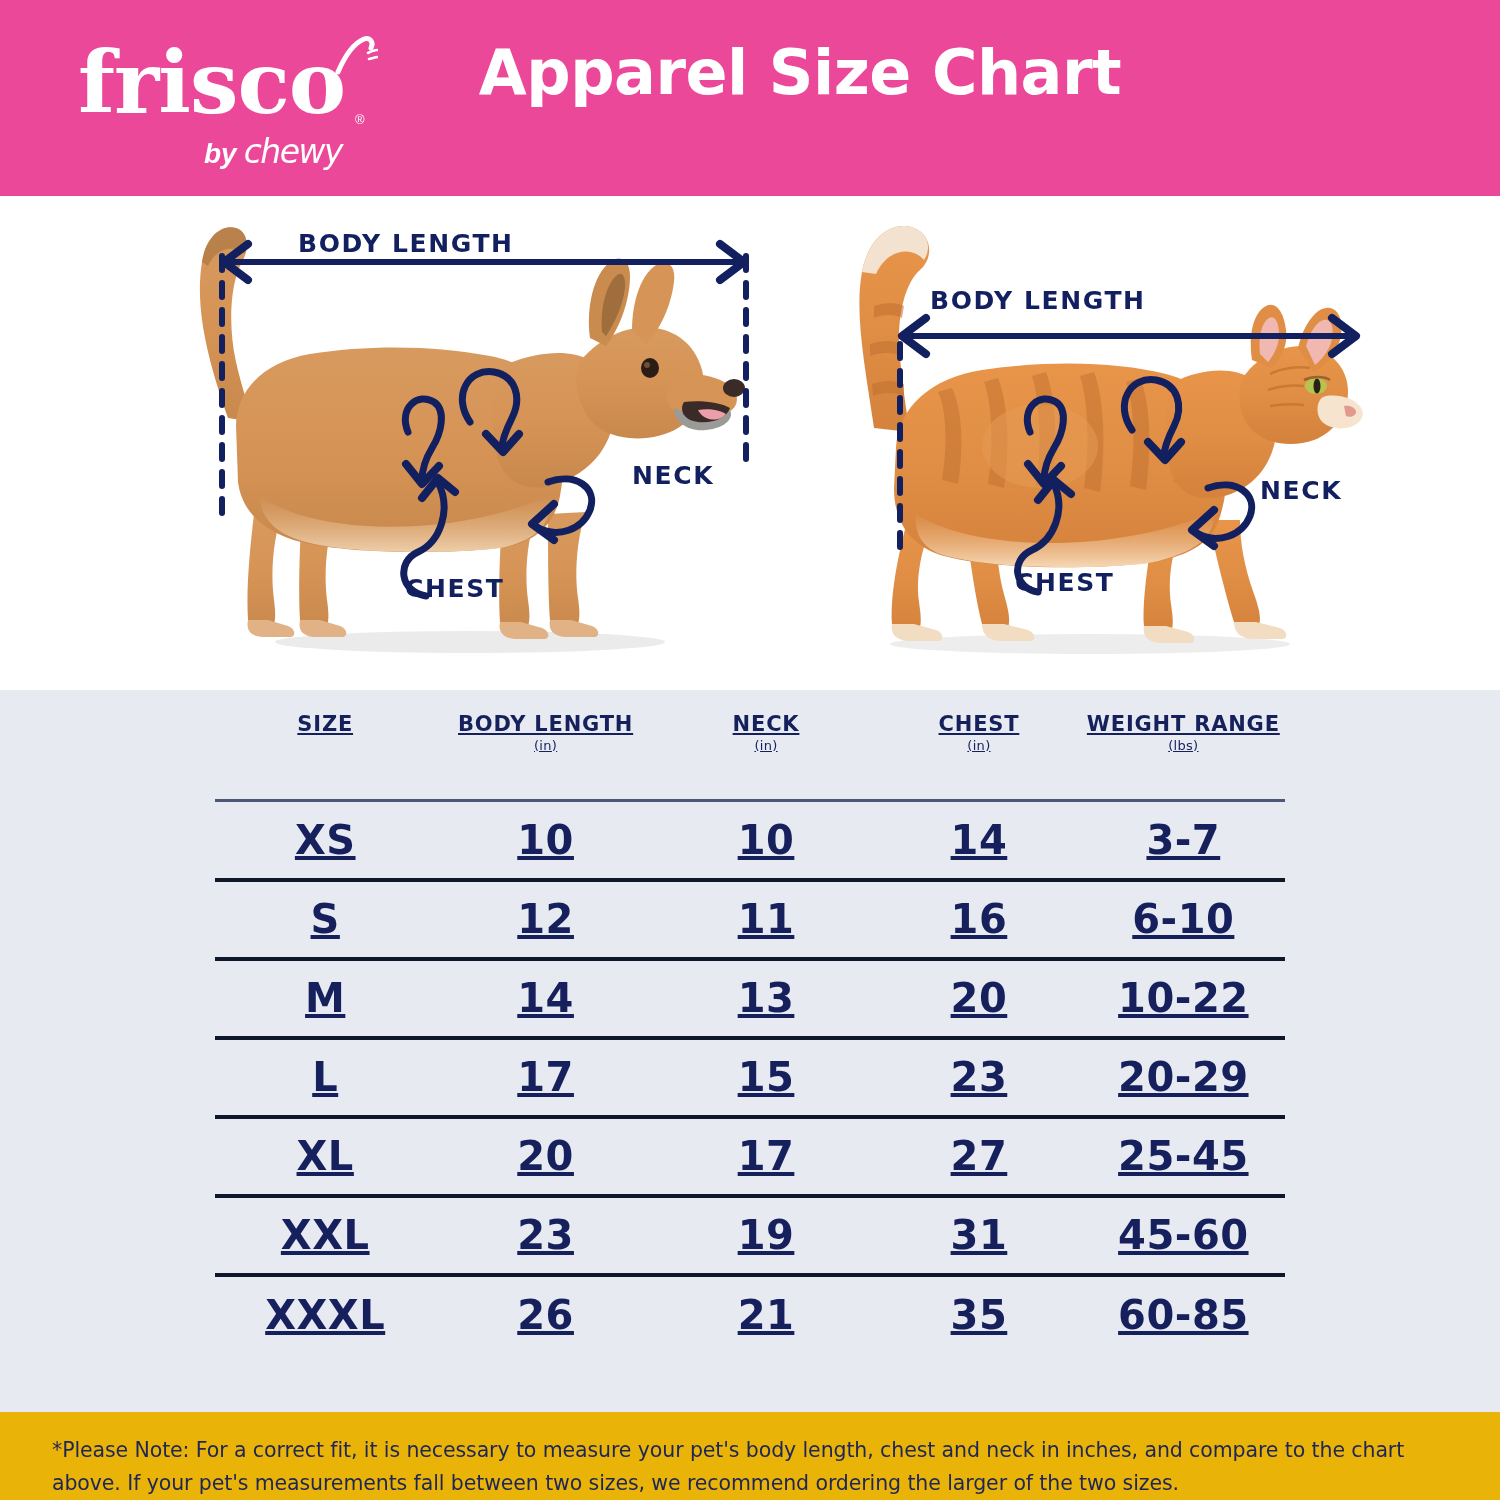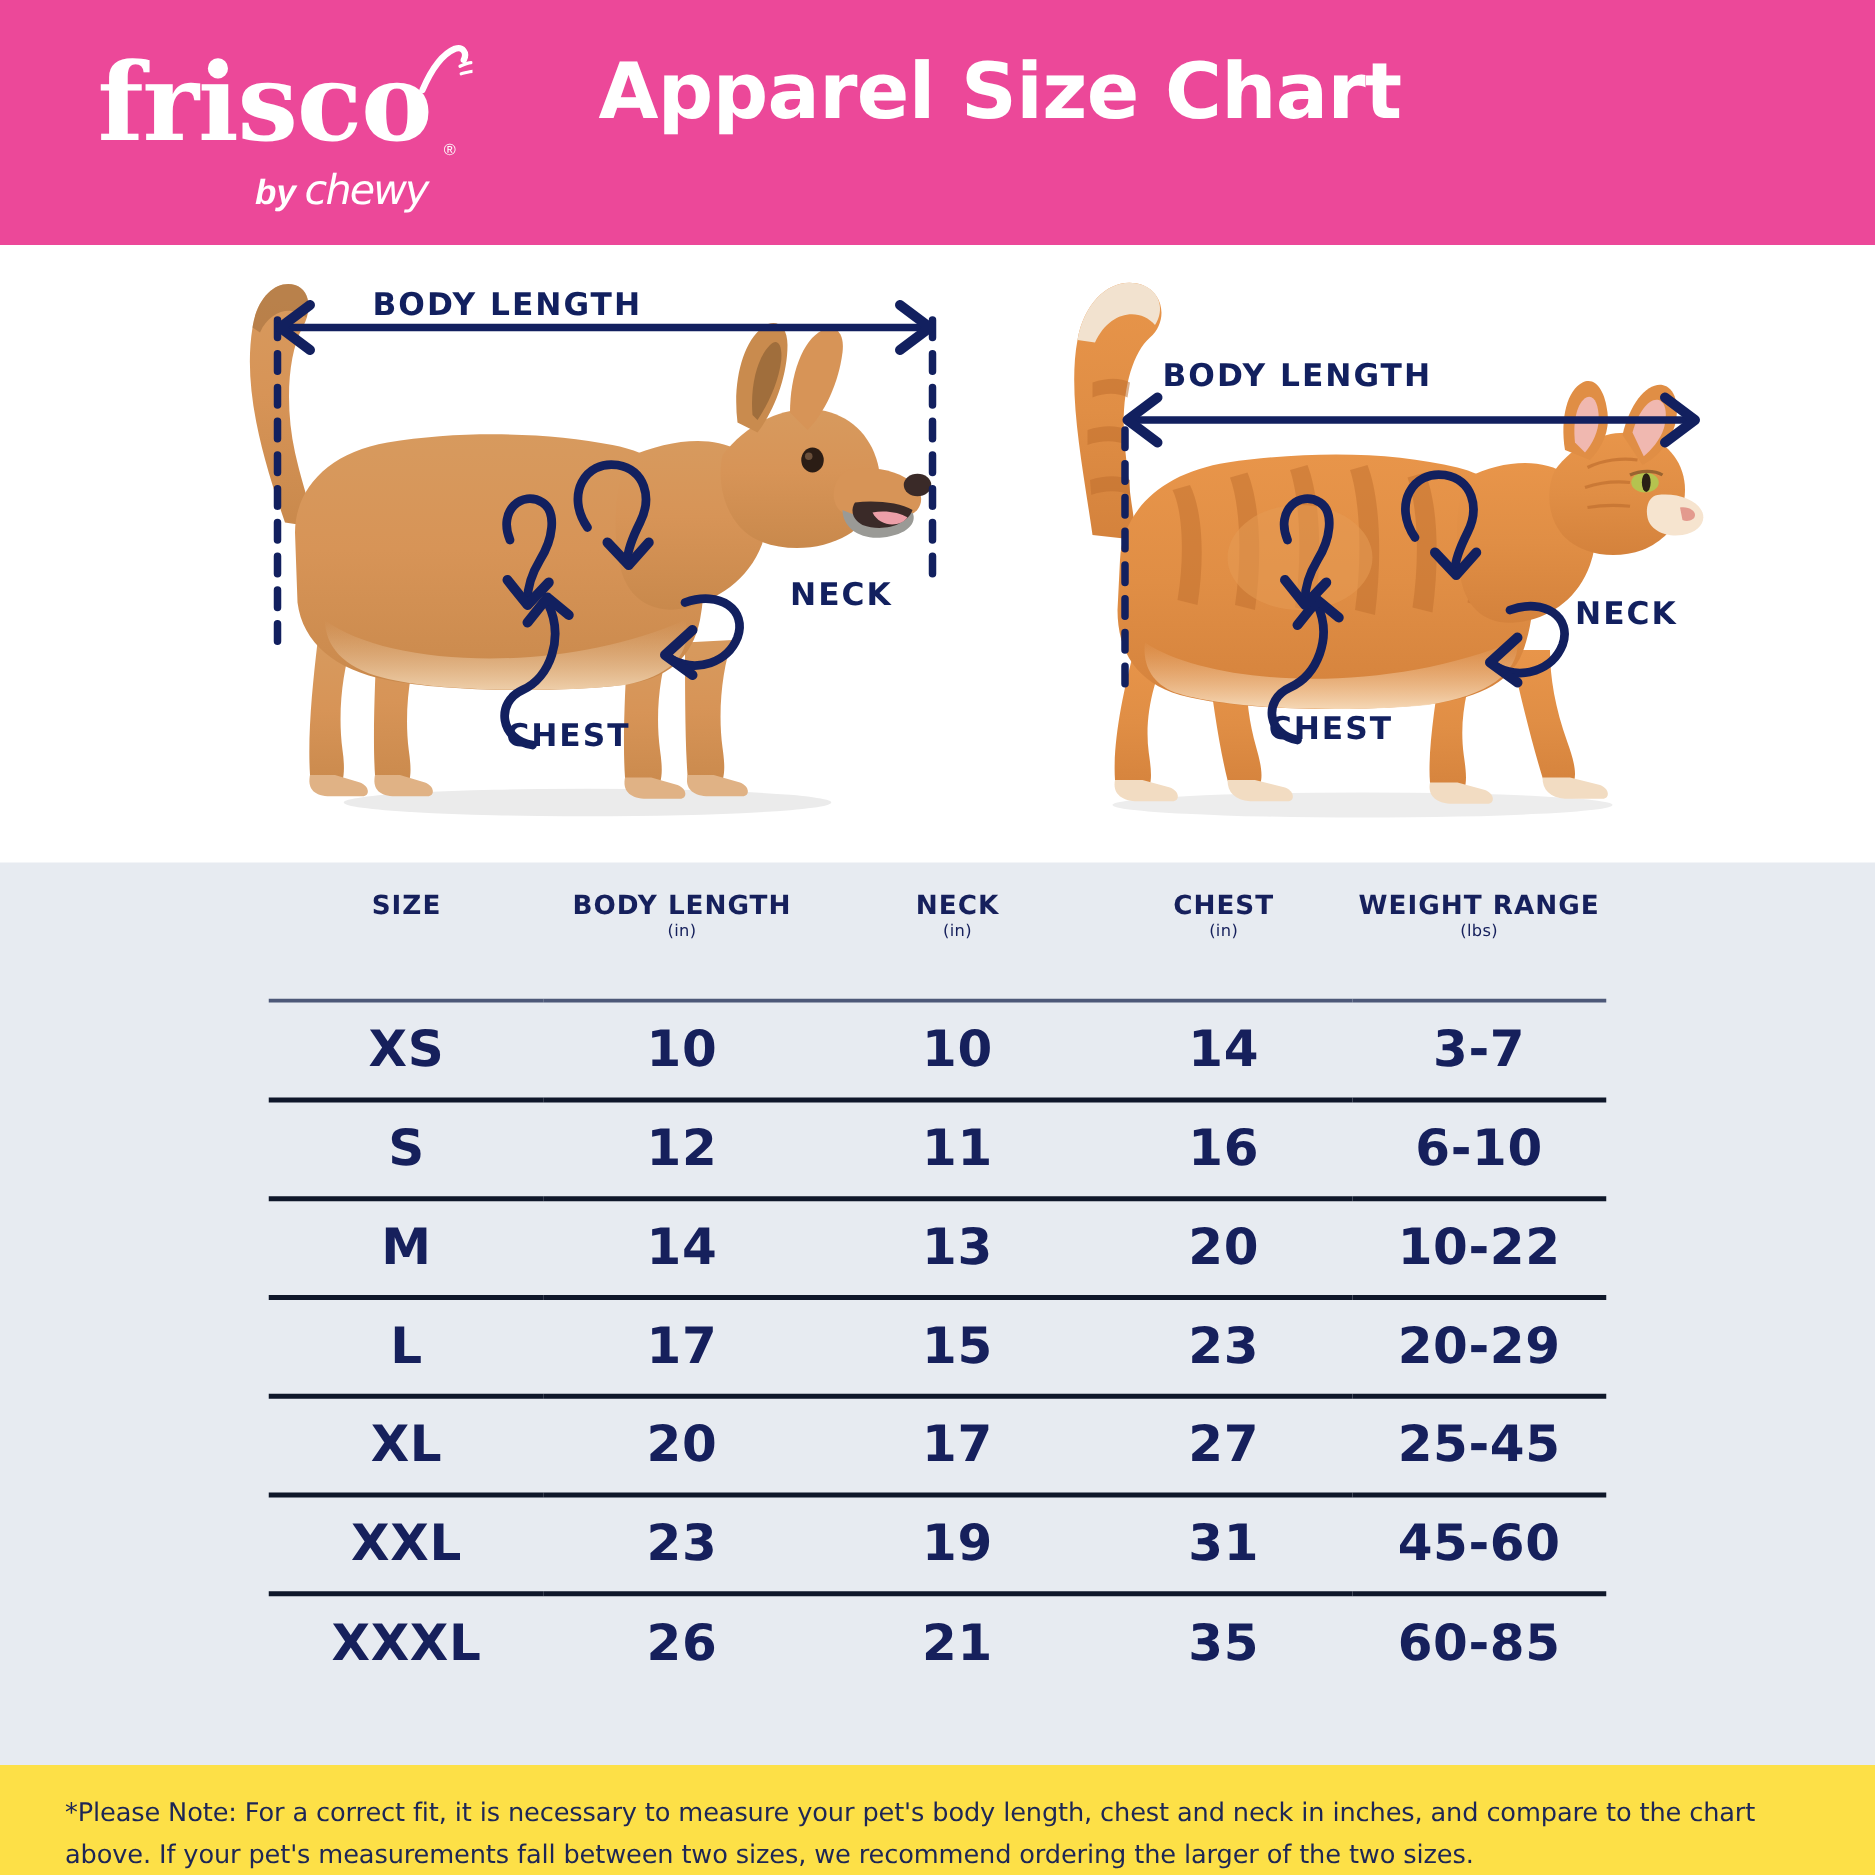--- a/index.html
+++ b/index.html
@@ -117,20 +117,21 @@
     position: absolute;
     left: 215px; top: 22px;
     width: 1070px;
     border-collapse: collapse;
   }
   .sizetable th, .sizetable td {
     text-align: center;
     color: #16205C;
     font-family: "DejaVu Sans", sans-serif;
     font-weight: 700;
+    text-decoration: underline;
   }
   .sizetable th {
     font-size: 21px;
     letter-spacing: 0.8px;
     line-height: 1.22;
     padding-bottom: 46px;
     vertical-align: top;
   }
   .sizetable th .unit {
     display: block;
@@ -150,21 +151,21 @@
   .col-size  { width: 20.6%; }
   .col-body  { width: 20.6%; }
   .col-neck  { width: 20.6%; }
   .col-chest { width: 19.2%; }
   .col-wt    { width: 19.0%; }
 
   
   .footnote {
     position: absolute; left: 0; top: 1412px;
     width: 1500px; height: 88px;
-    background: #fde047;
+    background: #eab308;
   }
   .footnote p {
     position: absolute;
     left: 52px; top: 22px;
     width: 1400px;
     font-family: "DejaVu Sans", sans-serif;
     font-size: 20.5px;
     line-height: 1.62;
     color: #1D2656;
     letter-spacing: -0.1px;

